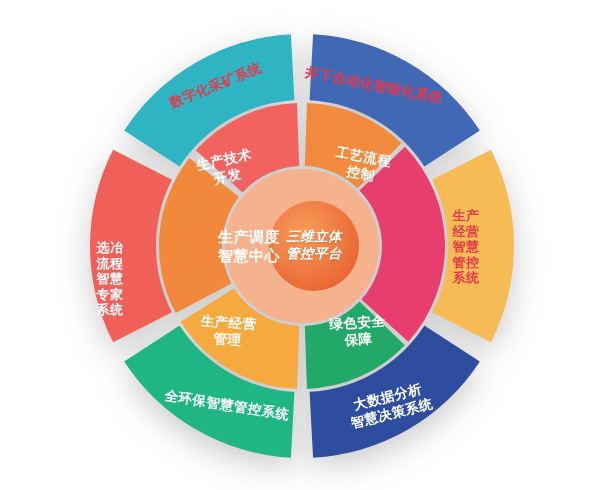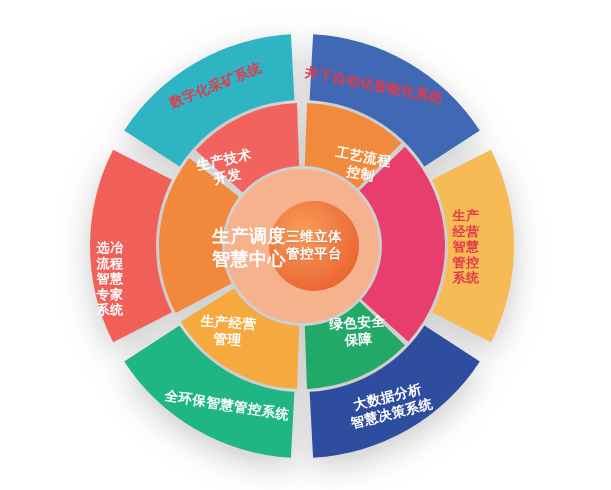--- a/index.html
+++ b/index.html
@@ -28,21 +28,21 @@
   .lbl-digital       {left:216px;top:86px; transform:translate(-50%,-50%) rotate(-22deg);}
   .lbl-underground   {left:374px;top:86px; transform:translate(-50%,-50%) rotate(11deg);}
   .lbl-prod-op       {left:466px;top:247px;font-size:13px;line-height:1.2;}
   .lbl-bigdata       {left:390px;top:406px;transform:translate(-50%,-50%) rotate(-14deg);}
   .lbl-environ       {left:227px;top:406px;transform:translate(-50%,-50%) rotate(9deg);}
   .lbl-smelting      {left:110px;top:247px;font-size:13px;line-height:1.2;margin-top:32px;}
   .lbl-techdev       {left:226px;top:169px;transform:translate(-50%,-50%) rotate(-12deg);}
   .lbl-process       {left:362px;top:166px;transform:translate(-50%,-50%) rotate(10deg);}
   .lbl-greensafe     {left:358px;top:332px;transform:translate(-50%,-50%) rotate(-4deg);}
   .lbl-opmgmt        {left:228px;top:332px;transform:translate(-50%,-50%) rotate(4deg);}
-  .lbl-dispatch      {left:249px;top:247px;font-size:18px;}
+  .lbl-dispatch      {left:249px;top:247px;font-size:15px;}
   .lbl-center        {left:314px;top:246px;font-size:13.5px;text-shadow:0 1px 2px rgba(0,0,0,0.15);}
 </style>
 </head>
 <body>
 
 <div class="stage">
 
   <svg width="611" height="490" viewBox="0 0 611 490">
     <defs>
       <radialGradient id="centerGrad" cx="38%" cy="35%" r="75%">
@@ -89,16 +89,16 @@
 控制</div>
   <div class="lbl lbl-greensafe" style="color: rgb(255, 255, 255);">绿色安全
 保障</div>
   <div class="lbl lbl-opmgmt" style="color: rgb(255, 255, 255);">生产经营
 管理</div>
   <div class="lbl lbl-dispatch" style="color: rgb(255, 255, 255);">生产调度
 智慧中心</div>
   <div class="lbl lbl-techdev" style="color: rgb(255, 255, 255);">生产技术
 开发</div>
 
-  <div class="lbl lbl-center" style="color: rgb(255, 255, 255);">三维立体
+  <div class="lbl lbl-center" style="color: rgb(255, 255, 255); font-style: italic;">三维立体
 管控平台</div>
 
 </div>
 
 </body></html>

